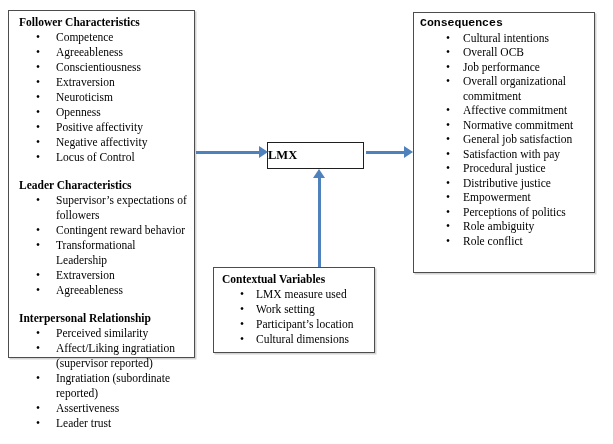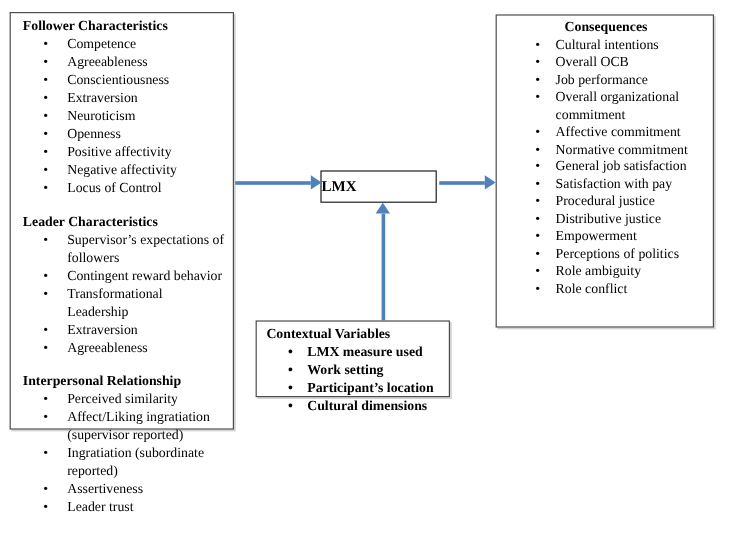--- a/index.html
+++ b/index.html
@@ -56,27 +56,27 @@
   #lmx-box {
     left: 267px; top: 142px; width: 97px; height: 27px;
     border: 1.5px solid var(--lmx-border, #1f1f1f);
     box-shadow: none;
     display: flex; align-items: center; justify-content: flex-start;
     font-weight: bold; font-size: 12.5px;
   }
 
   
   #right-box { left: 413px; top: 12px; width: 182px; height: 261px; padding: 3px 4px 0 6px; }
-  #right-box .box-title { text-align: center; line-height: 14.5px; }
+  #right-box .box-title { line-height: 14.5px; font-family: Liberation Mono, monospace; }
   #right-box ul.bullets li { padding-left: 43px; line-height: 14.5px; }
   #right-box ul.bullets li::before { left: 26px; }
 
   
-  #contextual-box { left: 213px; top: 267px; width: 162px; height: 64px; padding: 4px 4px 0 8px; }
-  #contextual-box ul.bullets li { padding-left: 34px; font-weight: bold; }
+  #contextual-box { left: 213px; top: 267px; width: 162px; height: 86px; padding: 4px 4px 0 8px; }
+  #contextual-box ul.bullets li { padding-left: 34px; }
   #contextual-box ul.bullets li::before { left: 18px; }
 
   
   .arrow-line {
     position: absolute;
     background: var(--arrow, #4f81bd);
   }
   .arrow-head { position: absolute; width: 0; height: 0; }
   #arrow-left-line  { left: 196px; top: 151px; width: 63px; height: 3px; }
   #arrow-left-head  { left: 259px; top: 146px; border-top: 6.5px solid transparent; border-bottom: 6.5px solid transparent; border-left: 9px solid var(--arrow, #4f81bd); }

